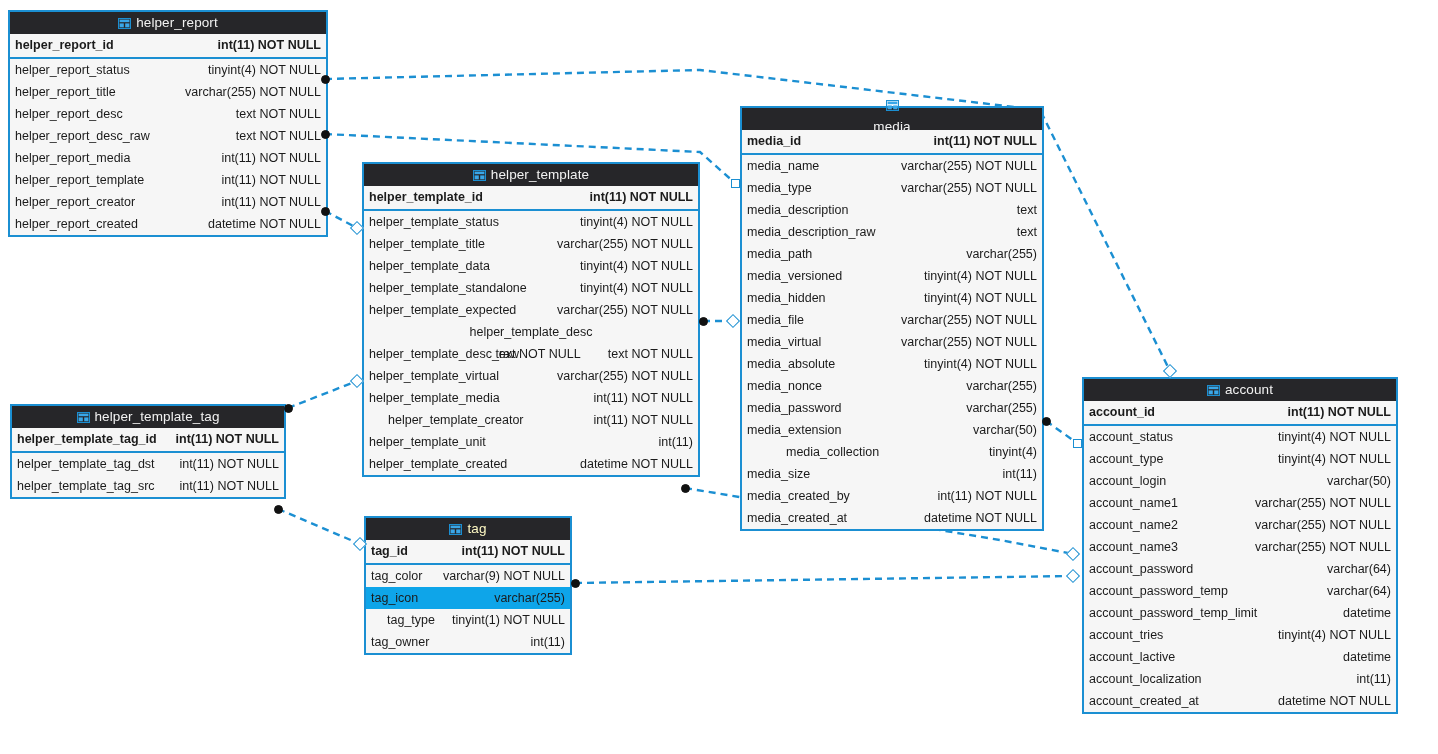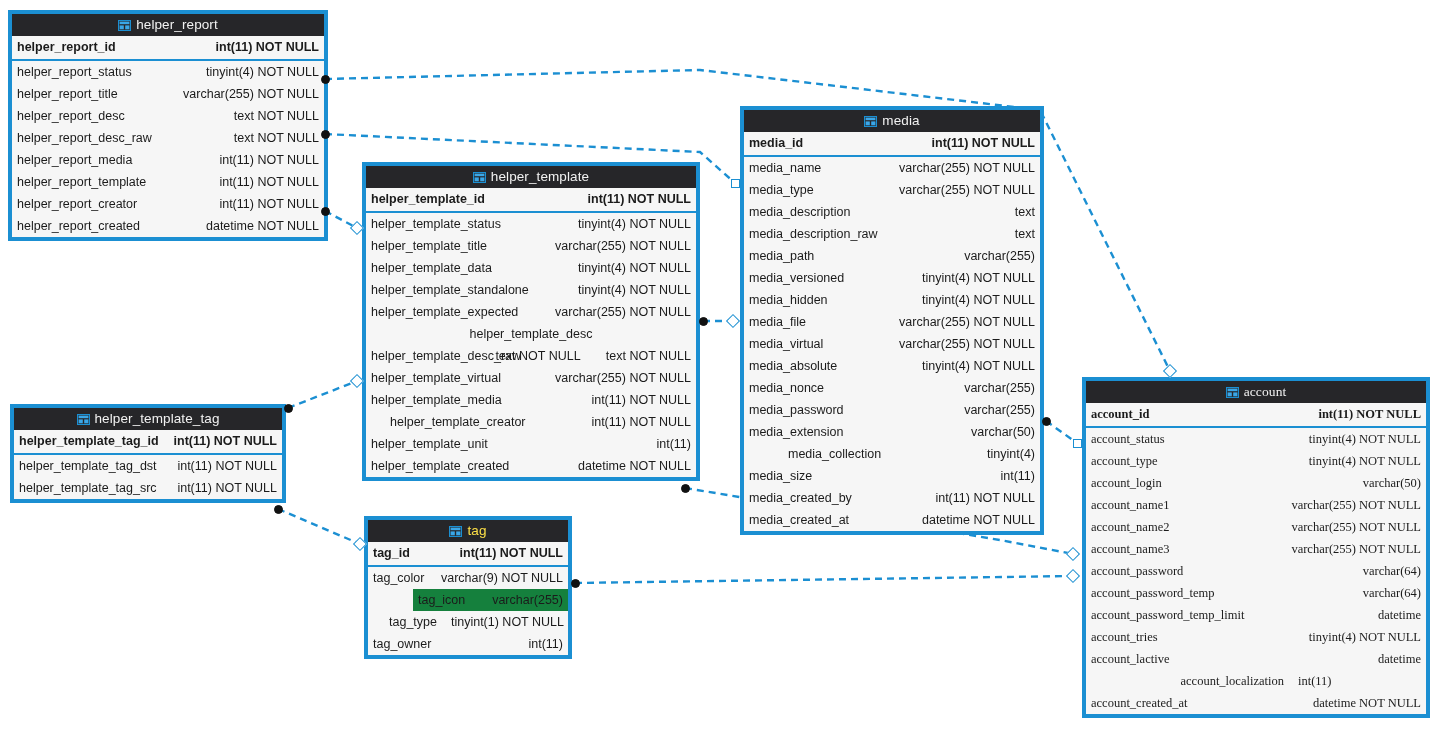--- a/index.html
+++ b/index.html
@@ -8,21 +8,21 @@
     background:#ffffff;
     font-family:"Liberation Sans",sans-serif;
     overflow:hidden;
     position:relative;
   }
   #canvas{position:absolute;left:0;top:0;width:1438px;height:754px;}
   #edges{position:absolute;left:0;top:0;width:1438px;height:754px;pointer-events:none;}
 
   .table-box{
     position:absolute;
-    border:4px solid #8b5cf6;
+    border:2px solid #8b5cf6;
     background:#f6f6f6;
     box-sizing:border-box;
     box-shadow:0 0 0 0 rgba(0,0,0,0);
   }
   .tbl-header{
     background:#262629;
     color:#f2f2f2;
     font-size:13.5px;
     height:22px;
     line-height:22px;
@@ -203,21 +203,21 @@
       <div class="row" style="background: rgb(246, 246, 246);">
         <span class="col-name">helper_template_unit</span>
         <span class="col-type">int(11)</span>
       </div>
       <div class="row" style="background: rgb(246, 246, 246);">
         <span class="col-name">helper_template_created</span>
         <span class="col-type">datetime NOT NULL</span>
       </div>
     </div>
     <div class="table-box" style="left: 740px; top: 106px; width: 304px; border-color: rgb(27, 143, 210);">
-      <div class="tbl-header" style="background: rgb(38, 38, 41); color: rgb(242, 242, 242);">
+      <div class="tbl-header" style="background: rgb(38, 38, 41); color: rgb(242, 242, 242); flex-direction: column;">
         <span class="tbl-icon">
           <svg width="13" height="11" viewBox="0 0 13 11">
             <rect x="0.5" y="0.5" width="12" height="10" fill="none" stroke="#1b8fd2" stroke-width="1.2"></rect>
             <rect x="1.6" y="1.6" width="9.8" height="2.6" fill="#3aa7e8"></rect>
             <rect x="1.6" y="5.4" width="4.2" height="3.9" fill="#3aa7e8"></rect>
             <rect x="7.2" y="5.4" width="4.2" height="3.9" fill="#3aa7e8"></rect>
           </svg>
         </span>
         <span class="tbl-title">media</span>
       </div>
@@ -287,21 +287,21 @@
       </div>
       <div class="row" style="background: rgb(246, 246, 246);">
         <span class="col-name">media_created_by</span>
         <span class="col-type">int(11) NOT NULL</span>
       </div>
       <div class="row" style="background: rgb(246, 246, 246);">
         <span class="col-name">media_created_at</span>
         <span class="col-type">datetime NOT NULL</span>
       </div>
     </div>
-    <div class="table-box" style="left: 1082px; top: 377px; width: 348px; border-color: rgb(27, 143, 210); font-family: Liberation Serif, serif;">
+    <div class="table-box" style="left: 1082px; top: 377px; width: 316px; border-color: rgb(27, 143, 210);">
       <div class="tbl-header" style="background: rgb(38, 38, 41); color: rgb(242, 242, 242);">
         <span class="tbl-icon">
           <svg width="13" height="11" viewBox="0 0 13 11">
             <rect x="0.5" y="0.5" width="12" height="10" fill="none" stroke="#1b8fd2" stroke-width="1.2"></rect>
             <rect x="1.6" y="1.6" width="9.8" height="2.6" fill="#3aa7e8"></rect>
             <rect x="1.6" y="5.4" width="4.2" height="3.9" fill="#3aa7e8"></rect>
             <rect x="7.2" y="5.4" width="4.2" height="3.9" fill="#3aa7e8"></rect>
           </svg>
         </span>
         <span class="tbl-title">account</span>
@@ -347,21 +347,21 @@
         <span class="col-type">datetime</span>
       </div>
       <div class="row" style="background: rgb(246, 246, 246);">
         <span class="col-name">account_tries</span>
         <span class="col-type">tinyint(4) NOT NULL</span>
       </div>
       <div class="row" style="background: rgb(246, 246, 246);">
         <span class="col-name">account_lactive</span>
         <span class="col-type">datetime</span>
       </div>
-      <div class="row" style="background: rgb(246, 246, 246); justify-content: center;">
+      <div class="row" style="background: rgb(246, 246, 246);">
         <span class="col-name">account_localization</span>
         <span class="col-type">int(11)</span>
       </div>
       <div class="row" style="background: rgb(246, 246, 246); align-items: center;">
         <span class="col-name">account_created_at</span>
         <span class="col-type">datetime NOT NULL</span>
       </div>
     </div>
     <div class="table-box" style="left: 10px; top: 404px; width: 276px; border-color: rgb(27, 143, 210);">
       <div class="tbl-header" style="background: rgb(38, 38, 41); color: rgb(242, 242, 242);">
@@ -382,40 +382,40 @@
       <div class="row" style="background: rgb(246, 246, 246);">
         <span class="col-name">helper_template_tag_dst</span>
         <span class="col-type">int(11) NOT NULL</span>
       </div>
       <div class="row" style="background: rgb(246, 246, 246);">
         <span class="col-name">helper_template_tag_src</span>
         <span class="col-type">int(11) NOT NULL</span>
       </div>
     </div>
     <div class="table-box" style="left: 364px; top: 516px; width: 208px; border-color: rgb(27, 143, 210);">
-      <div class="tbl-header" style="background: rgb(38, 38, 41); color: #fde047;">
+      <div class="tbl-header" style="background: rgb(38, 38, 41); color: #fef9c3;">
         <span class="tbl-icon">
           <svg width="13" height="11" viewBox="0 0 13 11">
             <rect x="0.5" y="0.5" width="12" height="10" fill="none" stroke="#1b8fd2" stroke-width="1.2"></rect>
             <rect x="1.6" y="1.6" width="9.8" height="2.6" fill="#3aa7e8"></rect>
             <rect x="1.6" y="5.4" width="4.2" height="3.9" fill="#3aa7e8"></rect>
             <rect x="7.2" y="5.4" width="4.2" height="3.9" fill="#3aa7e8"></rect>
           </svg>
         </span>
         <span class="tbl-title">tag</span>
       </div>
       <div class="row pk-row" style="border-bottom-color: rgb(27, 143, 210);">
         <span class="col-name">tag_id</span>
         <span class="col-type">int(11) NOT NULL</span>
       </div>
       <div class="row" style="background: rgb(246, 246, 246);">
         <span class="col-name">tag_color</span>
         <span class="col-type">varchar(9) NOT NULL</span>
       </div>
-      <div class="row" style="background: #15803d; margin-left: 45px;">
+      <div class="row" style="background: #0ea5e9;">
         <span class="col-name">tag_icon</span>
         <span class="col-type">varchar(255)</span>
       </div>
       <div class="row" style="background: rgb(246, 246, 246); margin-left: 16px;">
         <span class="col-name">tag_type</span>
         <span class="col-type">tinyint(1) NOT NULL</span>
       </div>
       <div class="row" style="background: rgb(246, 246, 246);">
         <span class="col-name">tag_owner</span>
         <span class="col-type">int(11)</span>

